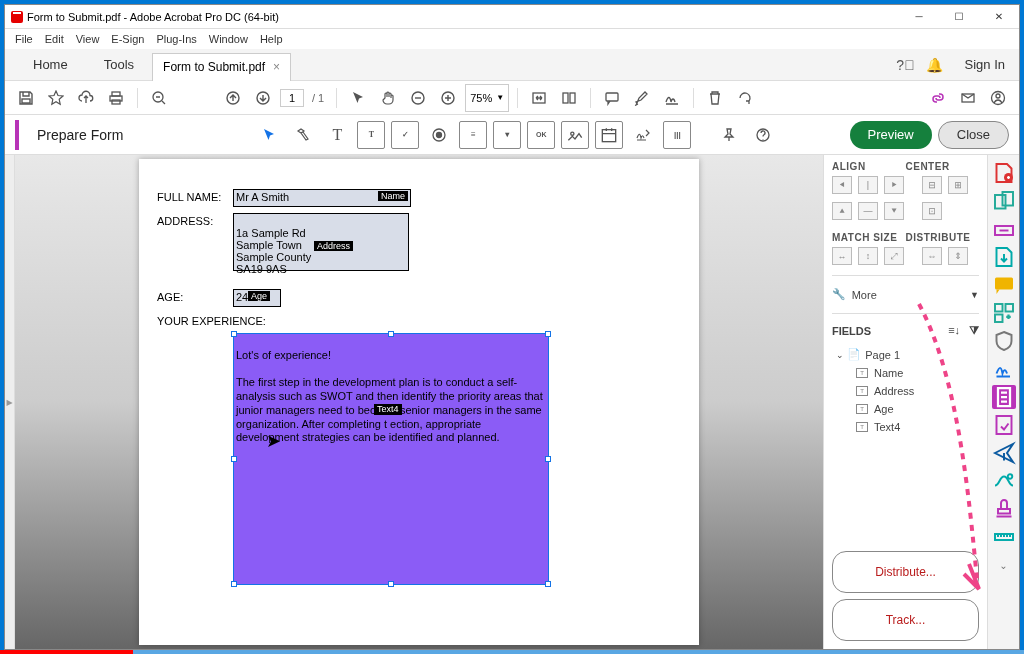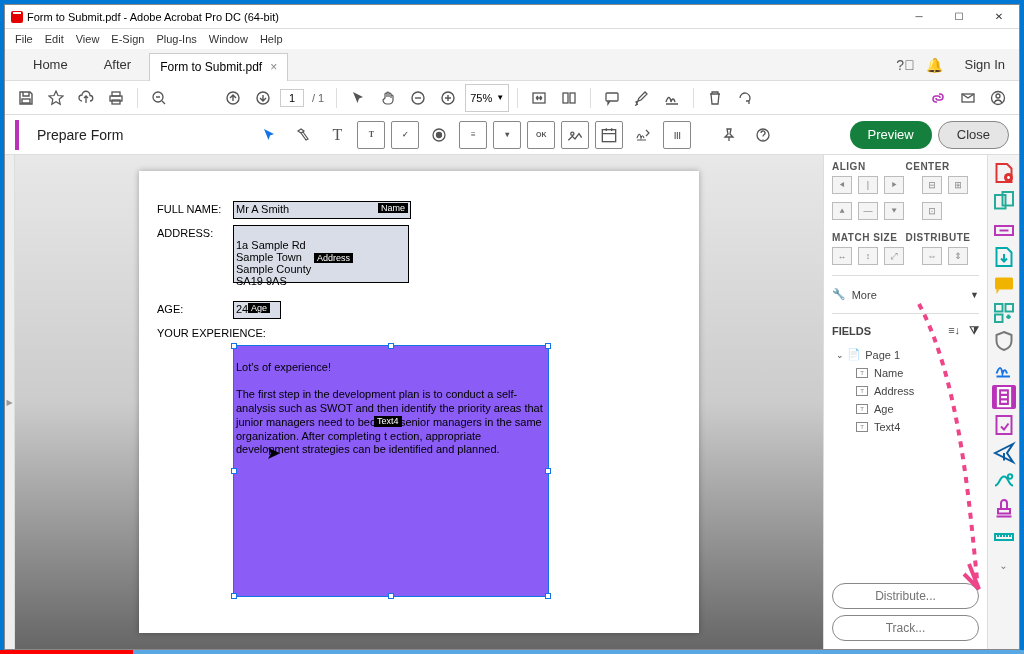--- a/index.html
+++ b/index.html
@@ -33,21 +33,21 @@
   .toolbar2 .tb.sel { color:#1473e6; }
   .toolbar2 .tb.boxed { border:1px solid #888; font-size:8px; font-weight:bold; }
   .toolbar2 .tb svg { width:16px; height:16px; }
   .toolbar2 .spacer { flex:1; }
   .toolbar2 .pillbtn { height:28px; border-radius:14px; padding:0 18px; font-size:13px; display:flex; align-items:center; cursor:pointer; }
   .toolbar2 .preview { background:#15803d; color:#fff; border:none; }
   .toolbar2 .closebtn { background:#e5e5e5; border:1px solid #888; color:#333; }
   .mainrow { flex:1; display:flex; overflow:hidden; position:relative; }
   .leftcollapse { width: 10px; background:#eee; border-right:1px solid #ddd; display:flex; align-items:center; justify-content:center; font-size:8px; color:#999; }
   .canvas { flex:1; background: linear-gradient(to bottom, #e8e8e8 0%, #ccc 50%, #666 100%); display:flex; justify-content:center; overflow:hidden; position:relative; }
-  .page { width: 560px; background: #fff; margin: 16px; padding: 30px 18px; position:relative; box-shadow: 0 0 6px rgba(0,0,0,.3); font-size:12px; color:#000; }
+  .page { width: 560px; background: #fff; margin: 4px; padding: 30px 18px; position:relative; box-shadow: 0 0 6px rgba(0,0,0,.3); font-size:12px; color:#000; }
   .formrow { display:flex; margin-bottom: 6px; }
   .formrow .flabel { width: 76px; font-size:11px; padding-top:2px; }
   .flabel.wide { width: auto; }
   .formfield { border: 1px solid #000; min-height: 18px; padding: 1px 2px; font-size:11px; position: relative; display:inline-block; }
   .formfield.name { width: 178px; background:#d8dde8; }
   .formfield.addr { width: 176px; height: 58px; background:#d8dde8; white-space: pre-line; }
   .formfield.age { width: 48px; background:#d8dde8; }
   .formfield.exp { width: 316px; min-height: 148px; background:#8b5cf6; border:1px solid #1473e6; font-size:11px; line-height: 1.25; white-space: pre-line; position:relative; }
   .fieldtag { position:absolute; background:#000; color:#fff; font-size:9px; padding:0 3px; }
   .selhandle { position:absolute; width:6px; height:6px; background:#fff; border:1px solid #1473e6; }
@@ -61,21 +61,21 @@
   .rightpane .icongrid { display:flex; gap:6px; padding:2px 8px 6px; }
   .rightpane .ig { width: 20px; height: 18px; border:1px solid #bbb; background:#f4f4f4; display:flex; align-items:center; justify-content:center; font-size:9px; color:#888; }
   .rightpane .sep { height:1px; background:#ddd; margin: 4px 8px; }
   .rightpane .more { display:flex; align-items:center; gap:6px; padding: 8px; color:#444; }
   .rightpane .fieldshead { display:flex; align-items:center; justify-content:space-between; padding: 6px 8px; font-weight:600; color:#444; font-size:11px; }
   .rightpane .tree { padding: 2px 0 10px 12px; }
   .rightpane .tree .pageitem { display:flex; align-items:center; gap:4px; padding:3px 0; font-size:11px; color:#444; }
   .rightpane .tree .fielditem { display:flex; align-items:center; gap:6px; padding:3px 0 3px 20px; font-size:11px; color:#444; }
   .rightpane .tree .fico { width:12px; height:10px; border:1px solid #888; display:flex; align-items:center; justify-content:center; font-size:6px; color:#888; }
   .rightpane .botbtns { margin-top:auto; padding: 8px; display:flex; flex-direction:column; gap:6px; }
-  .rightpane .botbtns .pill { border:1px solid #888; border-radius: 14px; height: 26px; display:flex; align-items:center; justify-content:center; font-size:12px; color:#737373; }
+  .rightpane .botbtns .pill { border:1px solid #888; border-radius: 14px; height: 42px; display:flex; align-items:center; justify-content:center; font-size:12px; color:#b91c1c; }
   .toolstrip { width: 32px; background:#f4f4f4; border-left:1px solid #ddd; display:flex; flex-direction:column; align-items:center; gap:4px; padding:6px 0; }
   .toolstrip .ts { width:24px; height:24px; display:flex; align-items:center; justify-content:center; border-radius:2px; color:#555; }
   .toolstrip .ts.active { background:#b833b8; color:#fff; }
   .toolstrip .ts.c-red { color:#d33; }
   .toolstrip .ts.c-green { color:#2a9; }
   .toolstrip .ts.c-teal { color:#0aa; }
   .toolstrip .ts.c-blue { color:#1473e6; }
   .toolstrip .ts.c-yellow { color:#f0b400; }
   .toolstrip .ts.c-purple { color:#b833b8; }
   .toolstrip .ts.c-gray { color:#777; }
@@ -103,21 +103,21 @@
     <span>Edit</span>
     <span>View</span>
     <span>E-Sign</span>
     <span>Plug-Ins</span>
     <span>Window</span>
     <span>Help</span>
   </div>
 
   <div class="tabrow">
     <div class="maintab">Home</div>
-    <div class="maintab">After</div>
+    <div class="maintab">Tools</div>
     <div class="doctab">
       <span>Form to Submit.pdf</span>
       <span class="tabx">×</span>
     </div>
     <div class="spacer"></div>
     <div class="rbtn">?⃝</div>
     <div class="rbtn">🔔</div>
     <div class="signin">Sign In</div>
   </div>
 

